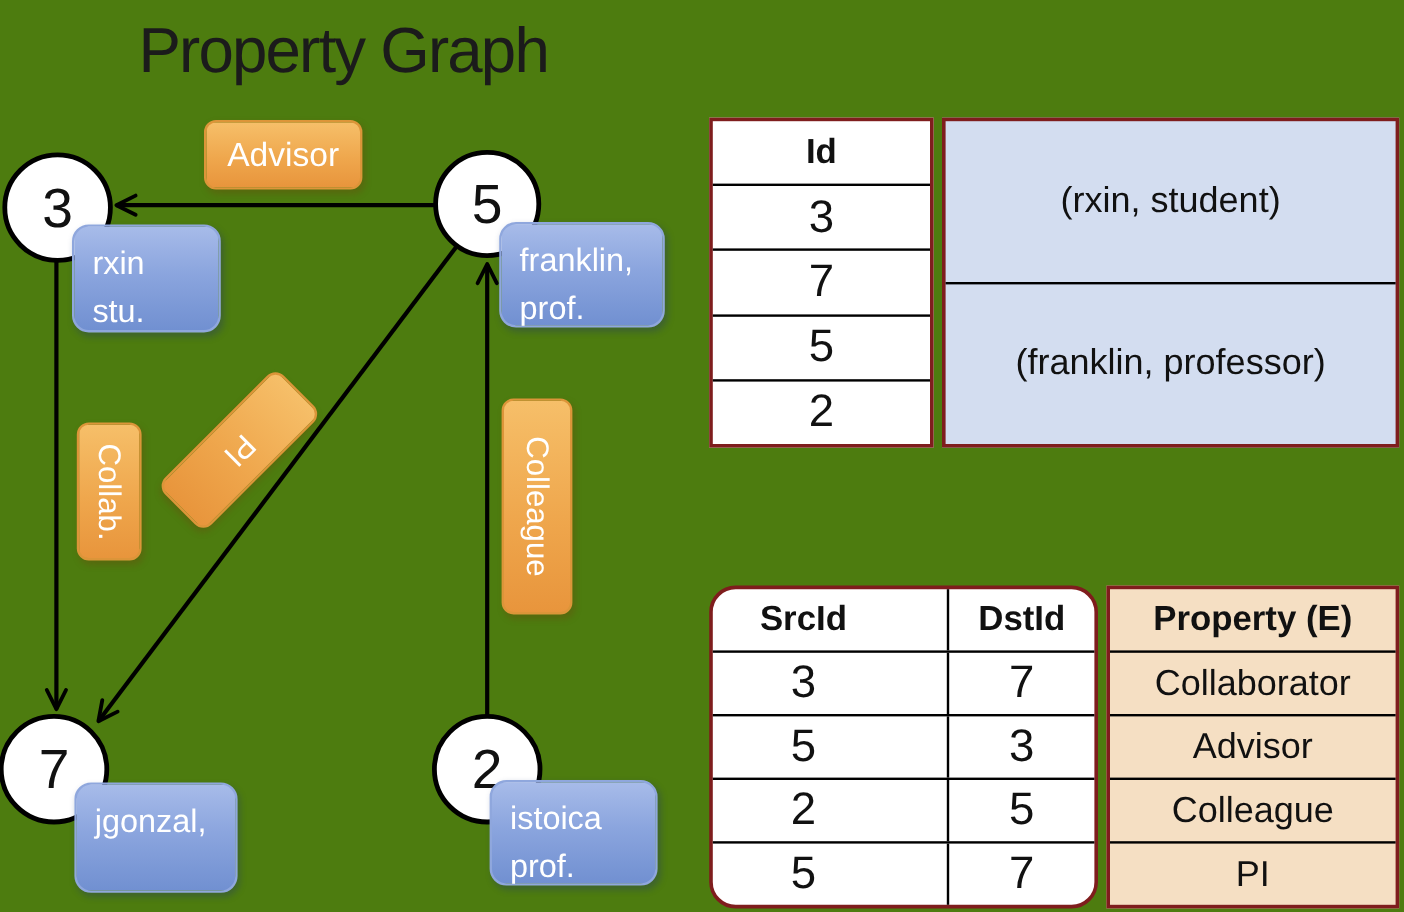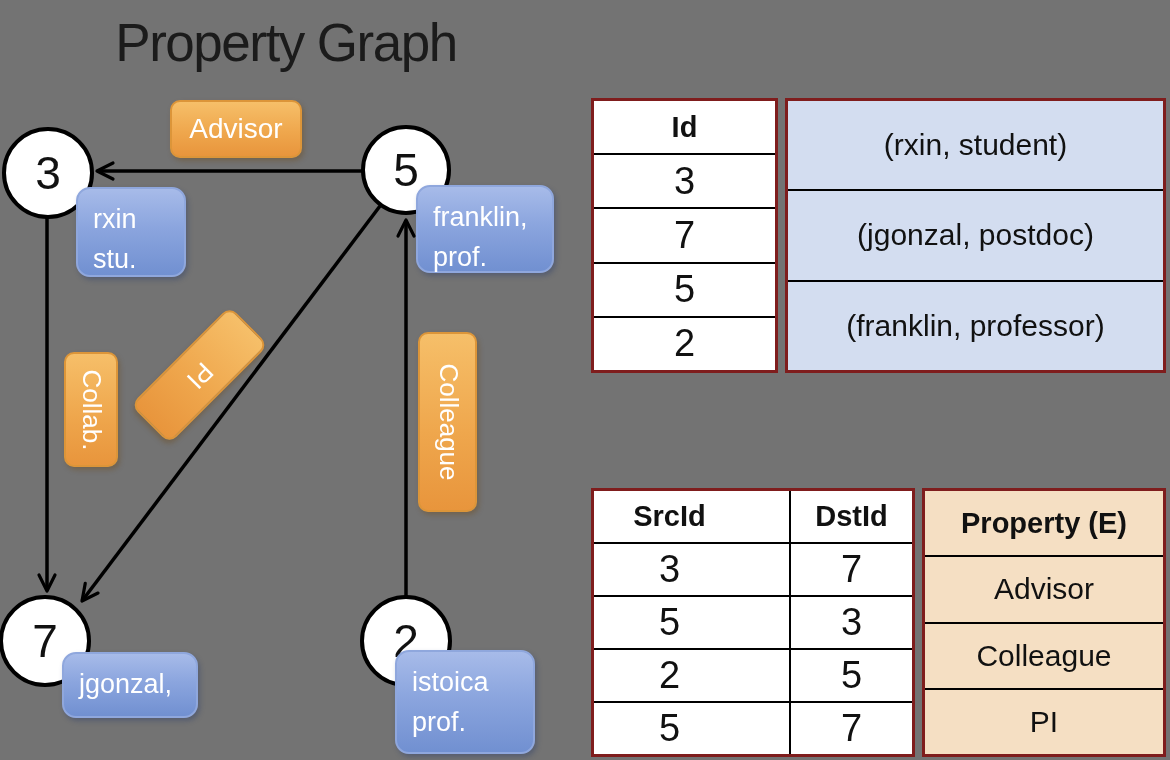--- a/index.html
+++ b/index.html
@@ -1,18 +1,18 @@
 <!DOCTYPE html>
 <html><head>
 <meta charset="utf-8">
 <style>
   * { margin:0; padding:0; box-sizing:border-box; }
   html,body { width:1170px; height:760px; background:#ffffff; overflow:hidden;
               font-family:"Liberation Sans","DejaVu Sans",sans-serif; color:#111; }
-  .page { position:relative; width:1170px; height:760px; background:#737373; }
+  .page { position:relative; width:1170px; height:760px; background:#4d7c0f; }
 
   
   .big-title { position:absolute; text-align:center; color:#1b1b1b;
                letter-spacing:-1.5px; font-weight:400; white-space:nowrap; }
   .t-graph  { left:0;   top:12px;  width:572px; font-size:53px; line-height:62px; }
   .t-vertex { left:591px; top:14px; width:575px; font-size:56px; line-height:64px; }
   .t-edge   { left:591px; top:396px; width:575px; font-size:56px; line-height:64px; }
 
   
   .graph-svg { position:absolute; left:0; top:0; }
@@ -29,33 +29,33 @@
       background:linear-gradient(180deg,#A7BBE9 0%,#8BA5DE 45%,#7190D1 100%);
       border:2px solid #8FA7DD; box-shadow:2px 3px 5px rgba(35,55,105,0.35);
       display:block; padding:10px 6px 0 15px; font-size:27px; line-height:40px;
       text-align:left; white-space:nowrap; }
   .p-advisor   { left:170px; top:100px; width:132px; height:58px; font-size:28px; }
   .p-collab    { left:64px;  top:352px; width:54px;  height:115px; }
   .p-pi        { left:172px; top:305px; width:55px;  height:140px; transform:rotate(45deg); }
   .p-colleague { left:418px; top:332px; width:59px;  height:180px; }
   .vtext { position:absolute; left:50%; top:50%;
            transform:translate(-50%,-50%) rotate(90deg); white-space:nowrap; font-size:26px; }
-  .p-rxin     { left:76px;  top:187px; width:110px; height:90px; }
+  .p-rxin     { left:60px;  top:187px; width:124px; height:90px; }
   .p-franklin { left:416px; top:185px; width:138px; height:88px; }
-  .p-jgonzal  { left:62px;  top:652px; width:136px; height:66px; }
-  .p-istoica  { left:395px; top:650px; width:140px; height:104px; }
+  .p-jgonzal  { left:62px;  top:652px; width:136px; height:92px; }
+  .p-istoica  { left:408px; top:650px; width:140px; height:88px; }
 
   
   .tbl { position:absolute; display:flex; }
   .vertex-tbl { left:591px; top:98px;  width:575px; height:275px; gap:7px; }
   .edge-tbl   { left:591px; top:488px; width:575px; height:269px; gap:7px; }
   .subtbl { border:3px solid #7f1d1d; display:flex; flex-direction:column; background:#fff; height:100%; }
   .col-id     { width:187px; }
   .col-vprop  { flex:1; background:#D3DDF0; }
-  .col-srcdst { width:324px; }
+  .col-srcdst { width:324px;border-radius:22px; }
   .col-eprop  { flex:1; background:#F5DFC3; }
   .trow { flex:1 1 0; display:flex; align-items:center; justify-content:center;
           border-top:2px solid #000; font-size:30px; }
   .trow:first-child { border-top:0; }
   .hdr { font-weight:700; font-size:29px; }
   .num { font-size:38px; }
   .duo { justify-content:stretch; }
   .c-src { width:151px; display:flex; align-items:center; justify-content:center; height:100%; }
   .c-dst { flex:1; border-left:2px solid #000; display:flex; align-items:center; justify-content:center; height:100%;margin-left:44px; }
 </style>
@@ -127,21 +127,20 @@
   <div class="tbl vertex-tbl">
     <div class="subtbl col-id">
       <div class="trow hdr">Id</div>
       <div class="trow num">3</div>
       <div class="trow num">7</div>
       <div class="trow num">5</div>
       <div class="trow num">2</div>
     </div>
     <div class="subtbl col-vprop">
       <div class="trow">(rxin, student)</div>
-      <div class="trow">(jgonzal, postdoc)</div>
       <div class="trow">(franklin, professor)</div>
     </div>
   </div>
 
   <div class="tbl edge-tbl">
     <div class="subtbl col-srcdst">
       <div class="trow duo">
         <div class="c-src hdr">SrcId</div>
         <div class="c-dst hdr">DstId</div>
       </div>
@@ -157,19 +156,20 @@
         <div class="c-src num">2</div>
         <div class="c-dst num">5</div>
       </div>
       <div class="trow duo">
         <div class="c-src num">5</div>
         <div class="c-dst num">7</div>
       </div>
     </div>
     <div class="subtbl col-eprop">
       <div class="trow hdr">Property (E)</div>
+      <div class="trow">Collaborator</div>
       <div class="trow">Advisor</div>
       <div class="trow">Colleague</div>
       <div class="trow">PI</div>
     </div>
   </div>
 
 </div>
 
 </body></html>

